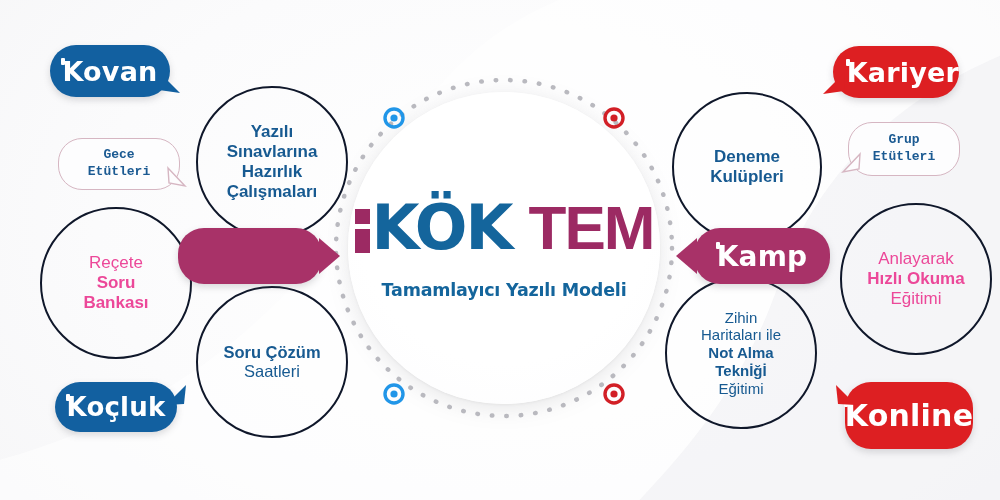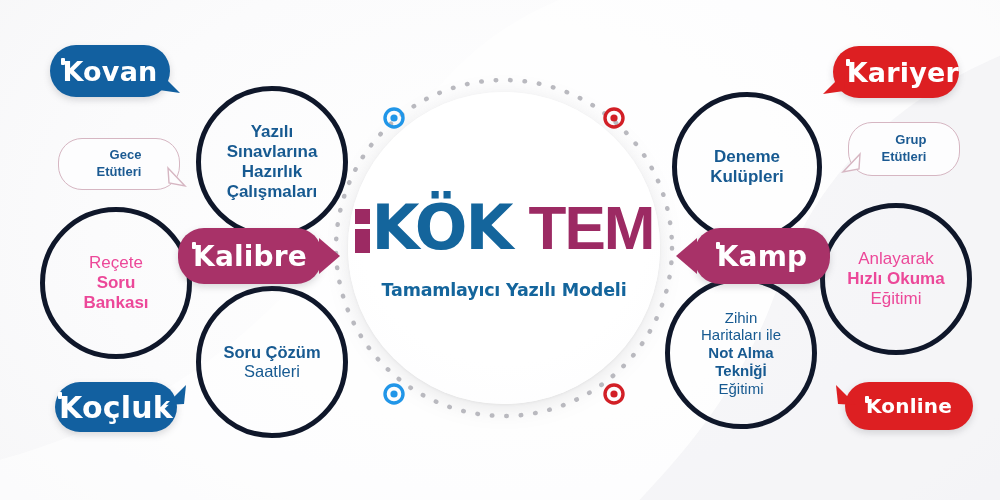--- a/index.html
+++ b/index.html
@@ -52,21 +52,21 @@
     margin-top:7px; font-size:17.5px; font-weight:bold; color:#14659c;
     font-family:"DejaVu Sans", sans-serif; letter-spacing:-.2px;
   }
 
   
   .target { position:absolute; width:24px; height:24px; z-index:7; }
 
   
   .ring {
     position:absolute; border-radius:50%;
-    border:5px solid #0f172a;
+    border:2px solid #0f172a;
     background:transparent;
     display:flex; align-items:center; justify-content:center;
     text-align:center; z-index:2;
   }
   .ring .txt { padding:0 10px; line-height:1.18; }
 
   .c-blue  { color:#175a91; }
   .c-mag   { color:#ec4899; }
 
   .t-l1 { font-size:17px; font-weight:bold; }
@@ -87,22 +87,23 @@
     width:4px; height:7px; background:currentColor; border-radius:1px;
   }
   .badge.blue { background:#1260a0; }
   .badge.mag  { background:#a83268; }
   .badge.red  { background:#dd1f22; }
 
   
   .obubble {
     position:absolute; border:1.4px solid #d6b6c2; border-radius:24px;
     background:#fdfdfe; display:flex; align-items:center; justify-content:center;
-    text-align:right; color:#1b5a92; font-weight:bold; font-size:13px; line-height:1.3;
+    text-align:center; color:#1b5a92; font-weight:bold; font-size:13px; line-height:1.3;
     z-index:8;
+    font-family:Liberation Mono, monospace;
   }
 </style>
 </head>
 <body>
 
 <div class="stage">
 
   <svg class="bg-swoosh" viewBox="0 0 1000 500" preserveAspectRatio="none">
     <path d="M -40 470 C 180 420 300 300 380 170 C 440 70 500 10 620 -20 L 1040 -20 L 1040 520 L -40 520 Z" fill="#ffffff" opacity="0.55"></path>
     <path d="M 1040 40 C 900 90 820 170 780 280 C 750 370 700 440 620 520 L 1040 520 Z" fill="#eeeef1" opacity="0.5"></path>
@@ -175,41 +176,40 @@
     <div>
       <div>Gece</div>
       <div>Etütleri</div>
     </div>
     <svg style="position:absolute; right:-9px; bottom:1px; width:22px; height:22px;" viewBox="0 0 22 22">
       <path d="M 2 2 L 19 20 L 3 17 Z" fill="#fdfdfe" stroke="#d6b6c2" stroke-width="1.4"></path>
     </svg>
   </div>
 
   <div class="badge mag" style="left:178px; top:228px; width:144px; height:56px; font-size:28px;">
-    <span class="lbl">Kalibre</span>
     <svg style="position:absolute; right:-19px; top:8px; width:22px; height:40px;" viewBox="0 0 22 40">
       <path d="M 0 2 L 21 20 L 0 38 Z" fill="#a83268"></path>
     </svg>
   </div>
 
-  <div class="badge blue" style="left:55px; top:382px; width:122px; height:50px; font-size:30px;">
+  <div class="badge blue" style="left:55px; top:382px; width:122px; height:50px; font-size:26px;">
     <span class="lbl">Koçluk</span>
     <svg style="position:absolute; right:-11px; top:1px; width:24px; height:24px;" viewBox="0 0 24 24">
       <path d="M 2 22 L 22 2 L 20 21 Z" fill="#1260a0"></path>
     </svg>
   </div>
 
   <div class="ring" style="left:672px; top:92px; width:150px; height:150px;">
     <div class="txt c-blue t-l1">
       <div>Deneme</div>
       <div>Kulüpleri</div>
     </div>
   </div>
 
-  <div class="ring" style="left:820px; top:203px; width:152px; height:152px;">
+  <div class="ring" style="left:840px; top:203px; width:152px; height:152px;">
     <div class="txt c-mag t-l1">
       <div class="t-reg">Anlayarak</div>
       <div>Hızlı Okuma</div>
       <div class="t-reg">Eğitimi</div>
     </div>
   </div>
 
   <div class="ring" style="left:665px; top:277px; width:152px; height:152px;">
     <div class="txt c-blue" style="font-size:15px;">
       <div class="t-reg">Zihin</div>
@@ -237,20 +237,20 @@
     </svg>
   </div>
 
   <div class="badge mag" style="left:694px; top:228px; width:136px; height:56px; font-size:28px;">
     <span class="lbl">Kamp</span>
     <svg style="position:absolute; left:-19px; top:8px; width:22px; height:40px;" viewBox="0 0 22 40">
       <path d="M 22 2 L 1 20 L 22 38 Z" fill="#a83268"></path>
     </svg>
   </div>
 
-  <div class="badge red" style="left:845px; top:382px; width:128px; height:48px; font-size:20px;">
+  <div class="badge red" style="left:845px; top:382px; width:128px; height:67px; font-size:30px;">
     <span class="lbl">Konline</span>
     <svg style="position:absolute; left:-11px; top:1px; width:24px; height:24px;" viewBox="0 0 24 24">
       <path d="M 22 22 L 2 2 L 4 21 Z" fill="#dd1f22"></path>
     </svg>
   </div>
 
 </div>
 
 </body></html>

